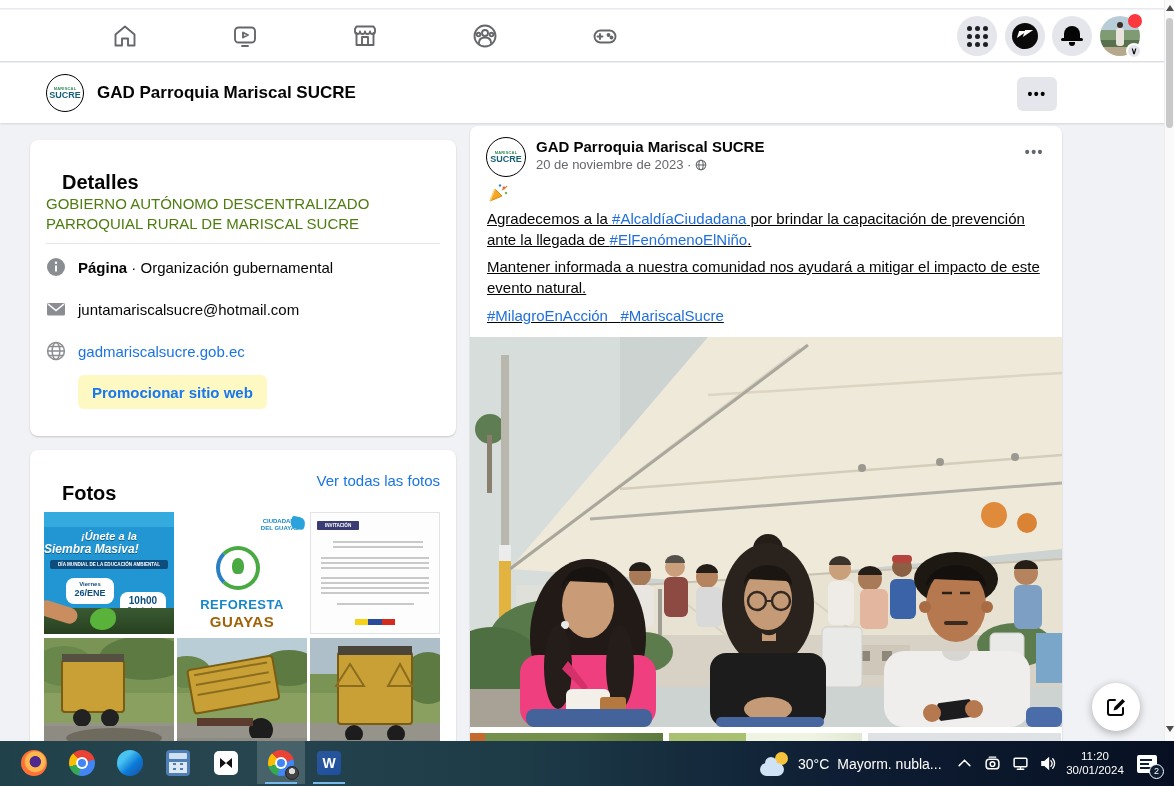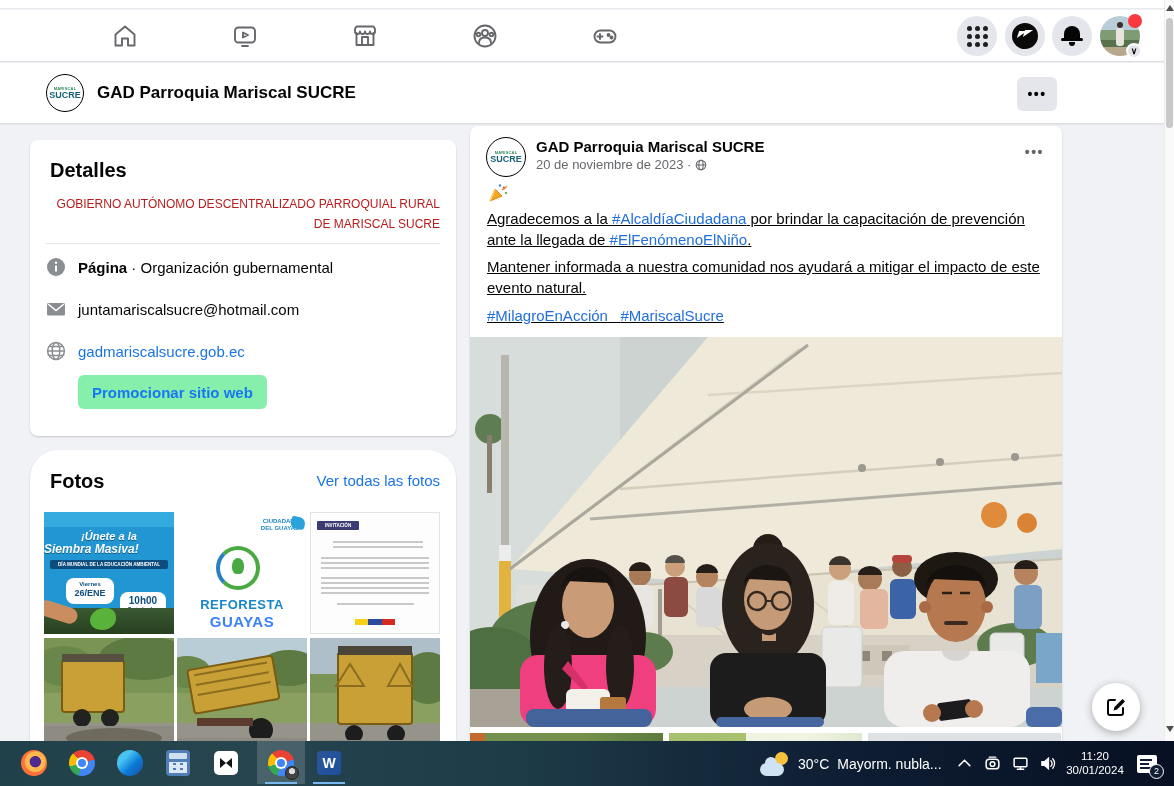--- a/index.html
+++ b/index.html
@@ -35,48 +35,48 @@
   .page-header{top:63px;left:0;width:100%;height:60px;background:#fff;box-shadow:0 1px 2px rgba(0,0,0,.12);}
   .logo-circle{border-radius:50%;background:#fff;border:1px solid #000000;display:flex;flex-direction:column;align-items:center;justify-content:center;overflow:hidden;}
   .logo-circle .l1{font-size:4px;color:#2e8b57;font-weight:bold;letter-spacing:.2px;}
   .logo-circle .l2{font-size:9px;color:#155e75;font-weight:bold;line-height:1;}
   .page-title{font-size:17px;font-weight:bold;}
   .more-btn{background:#e4e6eb;border-radius:6px;display:flex;align-items:center;justify-content:center;
             font-weight:bold;color:#050505;letter-spacing:1px;font-size:13px;cursor:pointer;}
 
   
   .card{position:absolute;background:#fff;border-radius:8px;box-shadow:0 1px 2px rgba(0,0,0,.18);}
-  .card h2{margin:4px;font-size:20px;font-weight:bold;}
-  .desc{font-size:12px;line-height:20px;text-align:right;color:#b91c1c;}
+  .card h2{margin:16px;font-size:20px;font-weight:bold;}
+  .desc{font-size:15px;line-height:20px;text-align:left;color:#4d7c0f;}
   .divider{height:1px;background:#e4e6eb;}
   .info-row{position:absolute;display:flex;align-items:center;font-size:15px;color:#050505;}
   .info-ic{width:20px;height:20px;margin-right:12px;flex:none;display:flex;align-items:center;justify-content:center;}
   .link-blue{color:#1b74e4;cursor:pointer;}
-  .promote{background:#86efac;color:#1877f2;font-weight:bold;font-size:15px;border:none;border-radius:6px;
+  .promote{background:#fef9c3;color:#1877f2;font-weight:bold;font-size:15px;border:none;border-radius:6px;
            height:34px;padding:0 14px;cursor:pointer;}
   .seeall{font-size:15px;}
 
   .thumb{position:absolute;overflow:hidden;cursor:pointer;background:#ddd;}
   
   .p1{background:linear-gradient(180deg,#35aadf 0 12%,#2196d2 12% 100%);color:#fff;font-weight:bold;}
   .p1 .t1{position:absolute;top:18px;left:0;width:100%;text-align:center;font-style:italic;font-size:11px;text-shadow:0 1px 0 #0d5e8c;}
   .p1 .t2{position:absolute;top:30px;left:0;width:100%;font-style:italic;font-size:12px;text-shadow:0 1px 0 #0d5e8c;}
   .p1 .ban{position:absolute;top:48px;left:6px;right:6px;background:#0d4d7e;border-radius:2px;font-size:4.6px;text-align:center;padding:2px 0;}
   .p1 .bub{position:absolute;background:#fff;color:#0d4d7e;border-radius:8px;text-align:center;line-height:1.15;}
   .p1 .gr{position:absolute;bottom:0;left:0;width:100%;height:26px;background:linear-gradient(180deg,#3a5a33,#27401f);}
   .p1 .leaf{position:absolute;bottom:4px;left:46px;width:26px;height:22px;background:#59b23a;border-radius:60% 40% 55% 45%;}
   .p1 .arm{position:absolute;bottom:14px;left:-6px;width:40px;height:16px;background:#c98d5f;border-radius:8px;transform:rotate(18deg);}
   
   .p2c{background:#fff;}
   .p2c .hdr{position:absolute;top:6px;right:8px;font-size:6px;font-weight:bold;color:#1787c9;text-align:right;line-height:1.1;}
   .p2c .map{position:absolute;top:5px;right:2px;width:14px;height:12px;background:#2aa3dc;border-radius:2px 6px 3px 5px;transform:rotate(12deg);}
   .p2c .ring{position:absolute;top:34px;left:39px;width:44px;height:44px;border:4px solid #49a942;border-radius:50%;border-left-color:#2a7fc1;}
   .p2c .seed{position:absolute;top:46px;left:55px;width:12px;height:16px;background:#49a942;border-radius:50% 50% 40% 40%;}
   .p2c .b1{position:absolute;bottom:22px;width:100%;text-align:center;font-size:13px;font-weight:bold;color:#1787c9;letter-spacing:.5px;}
-  .p2c .b2{position:absolute;bottom:4px;width:100%;text-align:center;font-size:15px;font-weight:bold;color:#3b82f6;letter-spacing:.5px;margin-top:26px;}
+  .p2c .b2{position:absolute;bottom:4px;width:100%;text-align:center;font-size:15px;font-weight:bold;color:#a16207;letter-spacing:.5px;margin-top:26px;}
   
   .p3c{background:#fdfdfd;border:1px solid #e3e3e3;}
   .p3c .tag{position:absolute;top:8px;left:6px;background:#3c3c74;color:#fff;font-size:4.6px;font-weight:bold;padding:2px 8px;border-radius:1px;}
   .p3c .ln{position:absolute;left:10px;right:10px;height:2px;background:#c9c9c9;}
   .p3c .flag{position:absolute;bottom:8px;left:44px;width:40px;height:6px;display:flex;}
   .p3c .flag i{flex:1;} 
   
   .truckimg{background:linear-gradient(180deg,#7a9455 0 45%,#8aa061 45% 70%,#96948a 70%);}
 
   
@@ -248,21 +248,21 @@
             <ellipse cx="10" cy="10" rx="3.8" ry="8.4"></ellipse>
             <path d="M1.8 10 h16.4 M3 5.6 h14 M3 14.4 h14"></path>
           </svg>
       </span>
       <span class="link-blue">gadmariscalsucre.gob.ec</span>
     </div>
 
     <button class="promote abs" style="left:48px;top:235px;">Promocionar sitio web</button>
   </div>
 
-  <div class="card" style="left:30px;top:450px;width:426px;height:336px;border-radius:28px;">
+  <div class="card" style="left:30px;top:450px;width:426px;height:336px;">
     <h2 class="abs" style="left:16px;top:16px;">Fotos</h2>
     <span class="abs link-blue seeall" style="right:16px;top:22px;">Ver todas las fotos</span>
 
     <div class="thumb p1" style="left:14px;top:62px;width:130px;height:122px;">
       <div class="t1">¡Únete a la</div>
       <div class="t2">Siembra Masiva!</div>
       <div class="ban">DÍA MUNDIAL DE LA EDUCACIÓN AMBIENTAL</div>
       <div class="bub" style="left:22px;top:66px;width:48px;height:26px;padding-top:3px;">
         <div style="font-size:6px;">Viernes</div>
         <div style="font-size:9px;font-weight:bold;">26/ENE</div>

